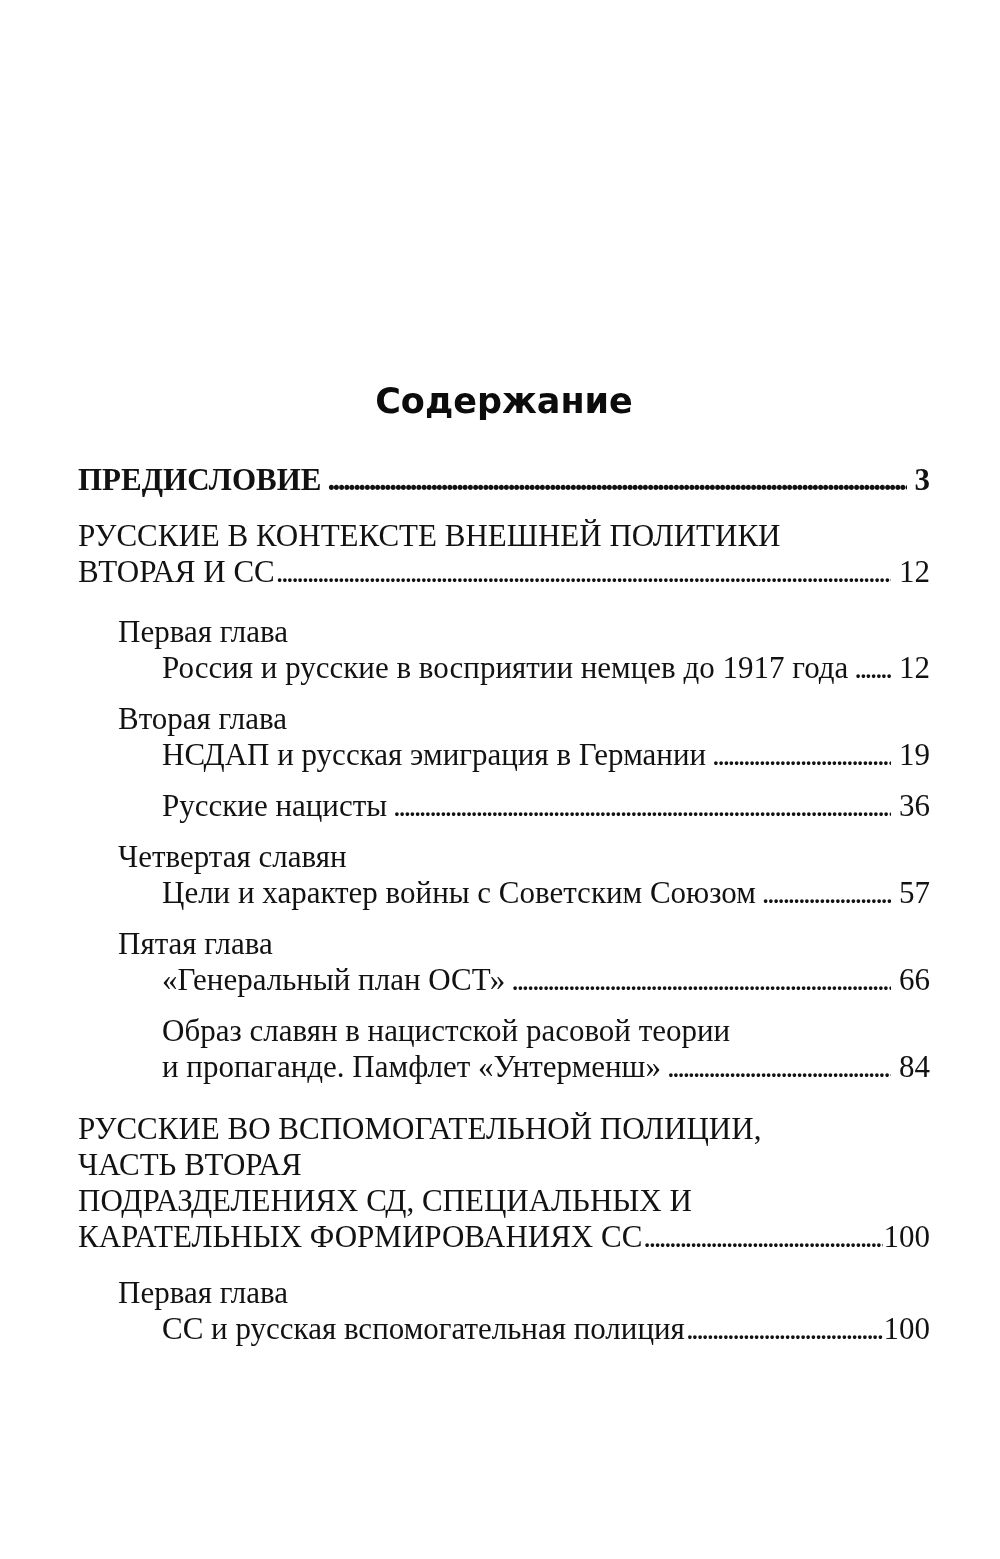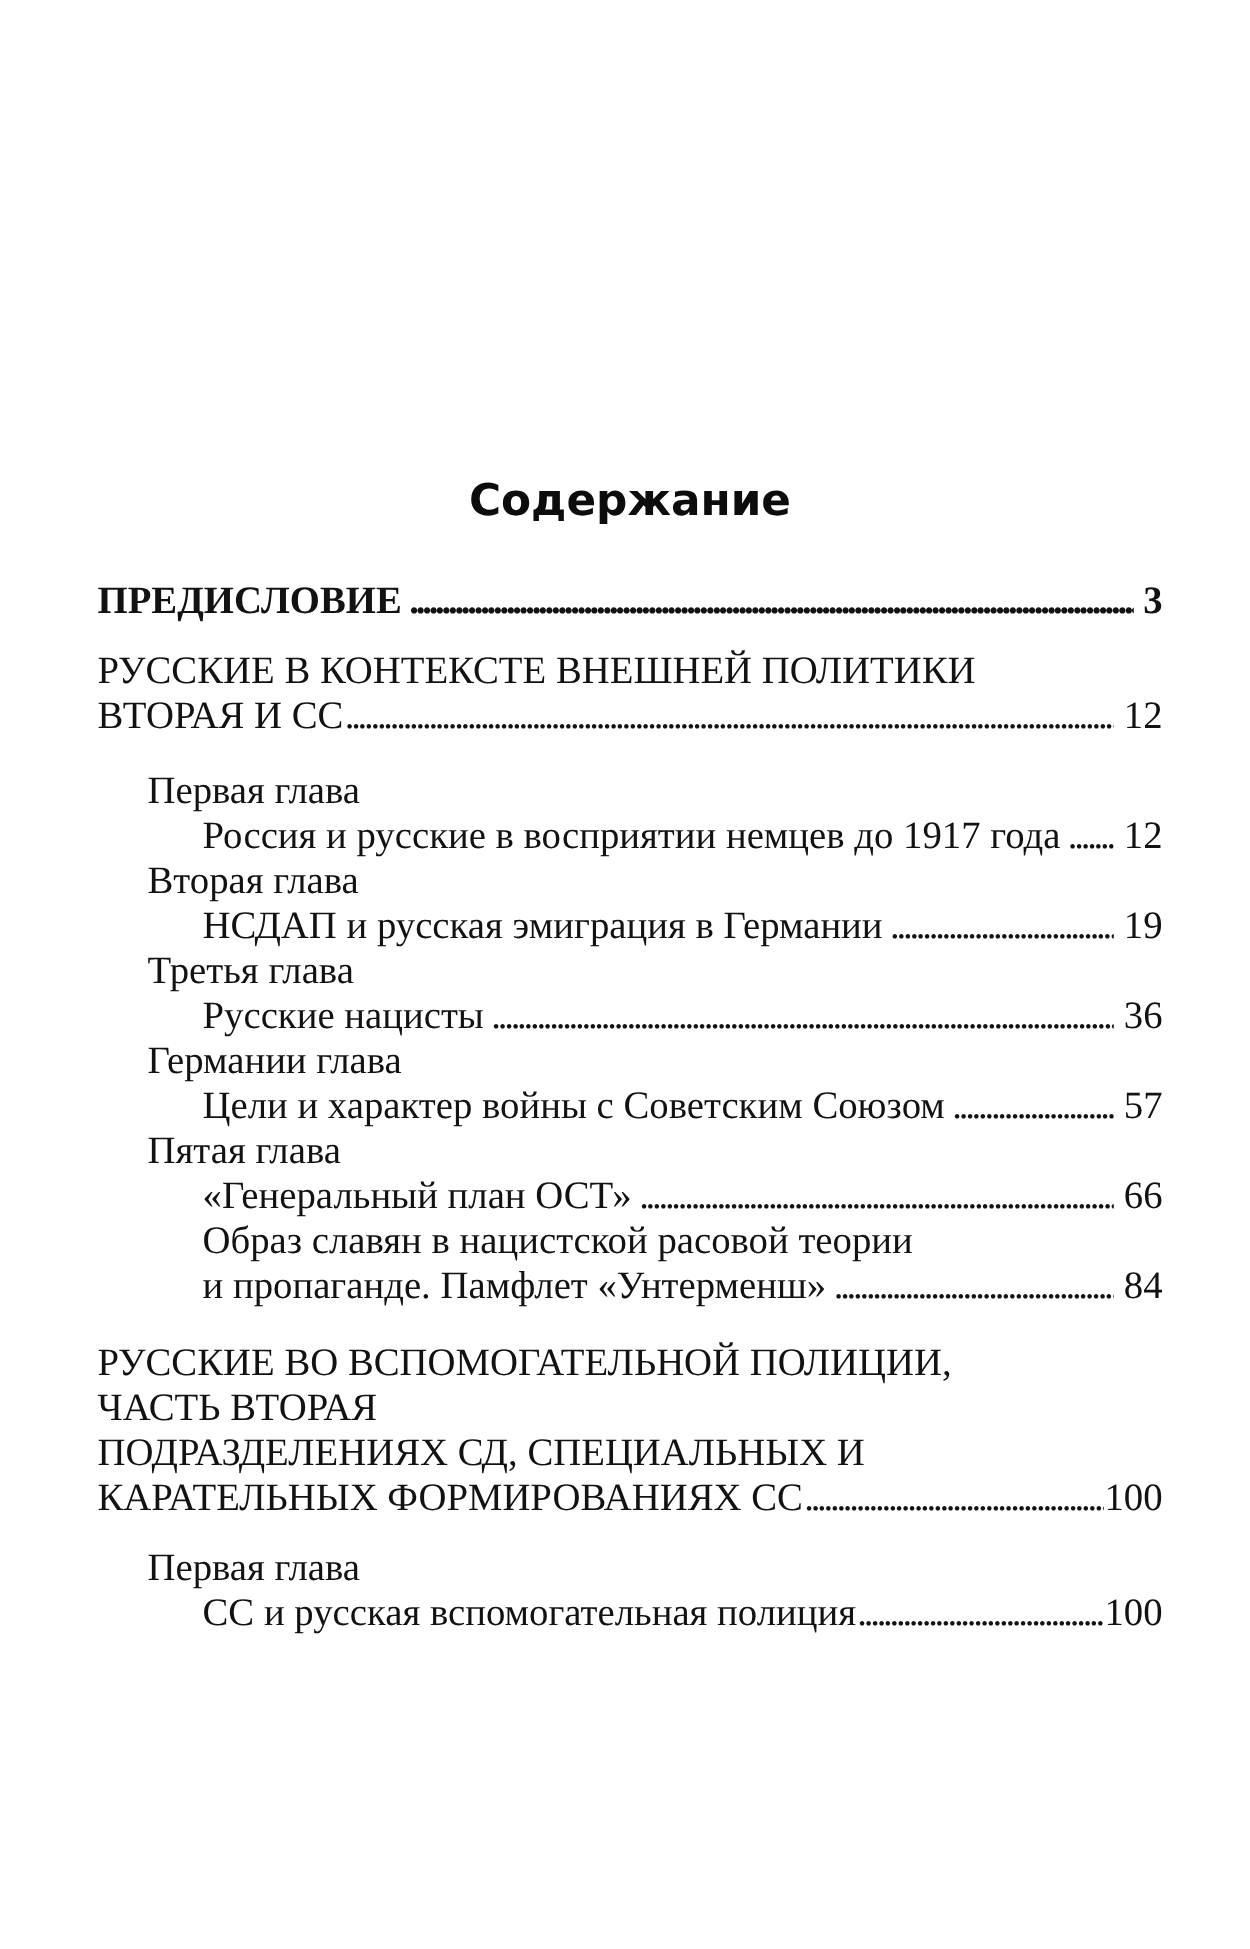--- a/index.html
+++ b/index.html
@@ -48,21 +48,21 @@
     margin: 0 8px 0 6px;
   }
   .dots--tl { margin-left: 1px; }
   .dots--tr { margin-right: 1px; }
   .pg { flex: 0 0 auto; text-align: right; }
   .lvl1 { padding-left: 40px; }
   .lvl2 { padding-left: 84px; }
   .preface-row { margin-top: 40px; font-weight: bold; }
   .part { margin-top: 20px; }
   .part.part-2 { margin-top: 26px; }
-  .chapter { margin-top: 0; }
+  .chapter { margin-top: 15px; }
   .chapters > .chapter:first-child { margin-top: 24px; }
   .part-2 .chapters > .chapter:first-child { margin-top: 20px; }
 </style>
 </head>
 <body>
 
 <div class="page">
   <div class="content">
 
     <h1 class="toc-title">Содержание</h1>
@@ -95,30 +95,29 @@
         <div class="chapter">
           <div class="line lvl1">Вторая глава</div>
           <div class="row lvl2">
             <span class="txt">НСДАП и русская эмиграция в Германии</span>
             <span class="dots">........................................................................................................................................................................................................</span>
             <span class="pg">19</span>
           </div>
         </div>
 
         <div class="chapter">
-          <div class="line lvl1">Третья глава</div>
           <div class="row lvl2">
             <span class="txt">Русские нацисты</span>
             <span class="dots">........................................................................................................................................................................................................</span>
             <span class="pg">36</span>
           </div>
         </div>
 
         <div class="chapter">
-          <div class="line lvl1">Германии глава</div>
+          <div class="line lvl1">Четвертая славян</div>
           <div class="row lvl2">
             <span class="txt">Цели и характер войны с Советским Союзом</span>
             <span class="dots">........................................................................................................................................................................................................</span>
             <span class="pg">57</span>
           </div>
         </div>
 
         <div class="chapter">
           <div class="line lvl1">Пятая глава</div>
           <div class="row lvl2">

